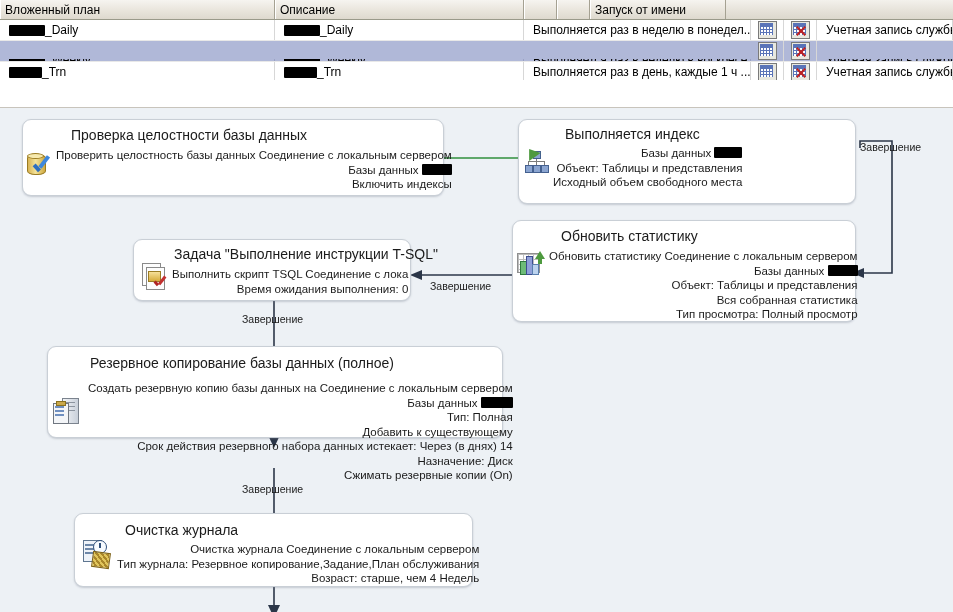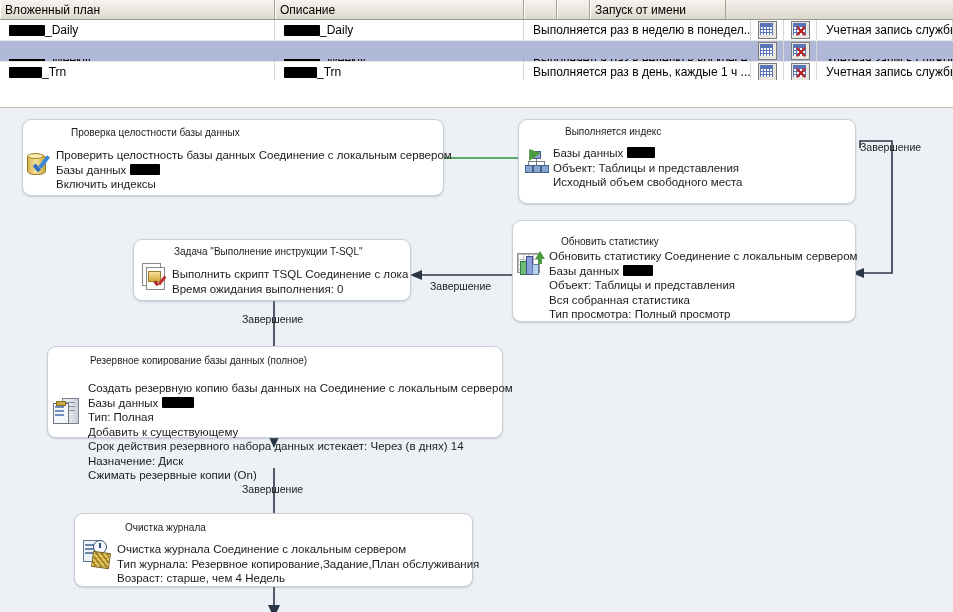--- a/index.html
+++ b/index.html
@@ -107,32 +107,33 @@
   .node{
     position:absolute;
     background:#ffffff;
     border:1px solid #c9cfd6;
     border-radius:9px;
     box-shadow:0 1px 2px rgba(120,130,145,.35);
     box-sizing:border-box;
   }
   .node-title{
     position:absolute;
-    font-size:10px;color:#1b1b1b;
+    font-size:14px;color:#1b1b1b;
     white-space:nowrap;
   }
   .node-icon{
     position:absolute;
     width:26px;height:26px;
   }
   .node-lines{
     position:absolute;
     font-size:11.5px;color:#1b1b1b;
     line-height:14.5px;
     white-space:nowrap;
+    text-align:right;
   }
   .node-lines div{white-space:nowrap;}
 
   
   .conn{position:absolute;}
   .conn-label{
     position:absolute;font-size:10.5px;color:#1b1b1b;white-space:nowrap;
   }
 
   
@@ -403,21 +404,21 @@
       </div>
     </div>
     <div class="node-lines" style="left:34px;top:26px;">
       <div>Базы данных <span class="redact" style="width:28px"></span></div>
       <div>Объект: Таблицы и представления</div>
       <div>Исходный объем свободного места</div>
     </div>
   </div>
 
   <div class="node" style="left:512px;top:112px;width:344px;height:102px;">
-    <div class="node-title" style="left:48px;top:15px;">Обновить статистику</div>
+    <div class="node-title" style="left:48px;top:7px;">Обновить статистику</div>
     <div class="node-icon" style="left:4px;top:29px;width:28px;">
       <div class="ico-stats">
         <div class="grid"></div>
         <div class="b1"></div>
           <div class="b2"></div>
           <div class="b3"></div>
         <div class="up"></div>
           <div class="upt"></div>
       </div>
     </div>

